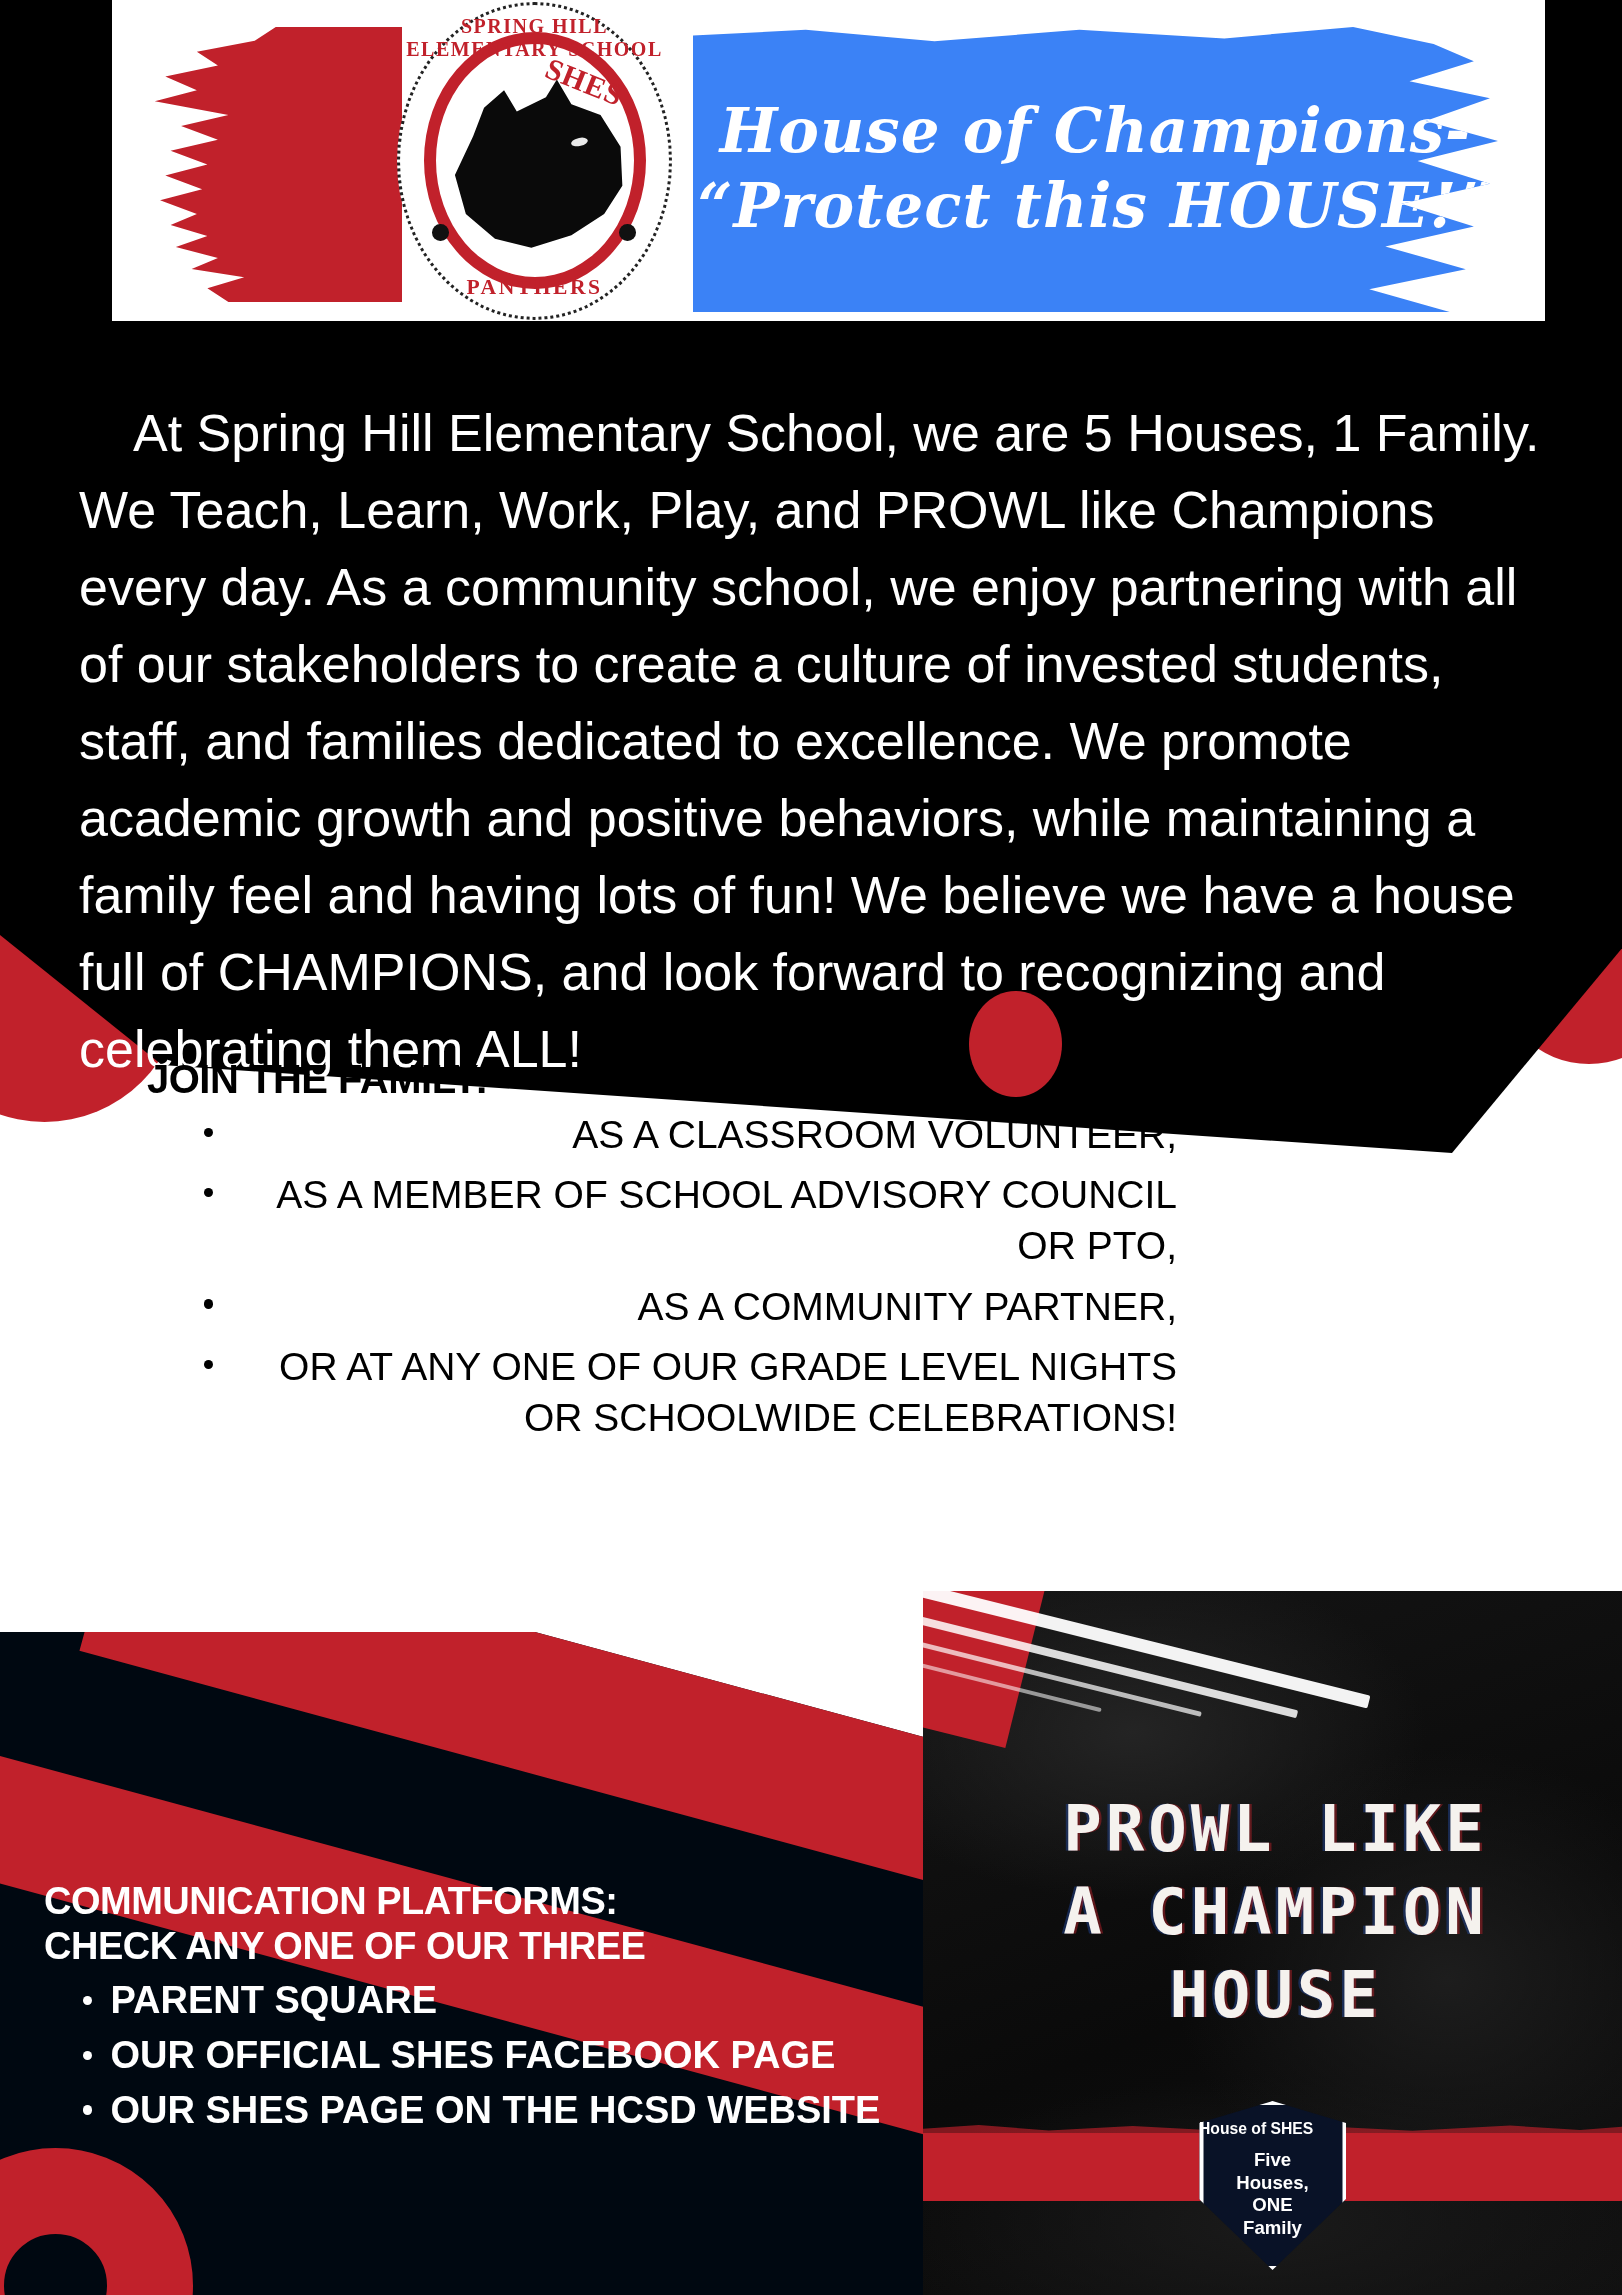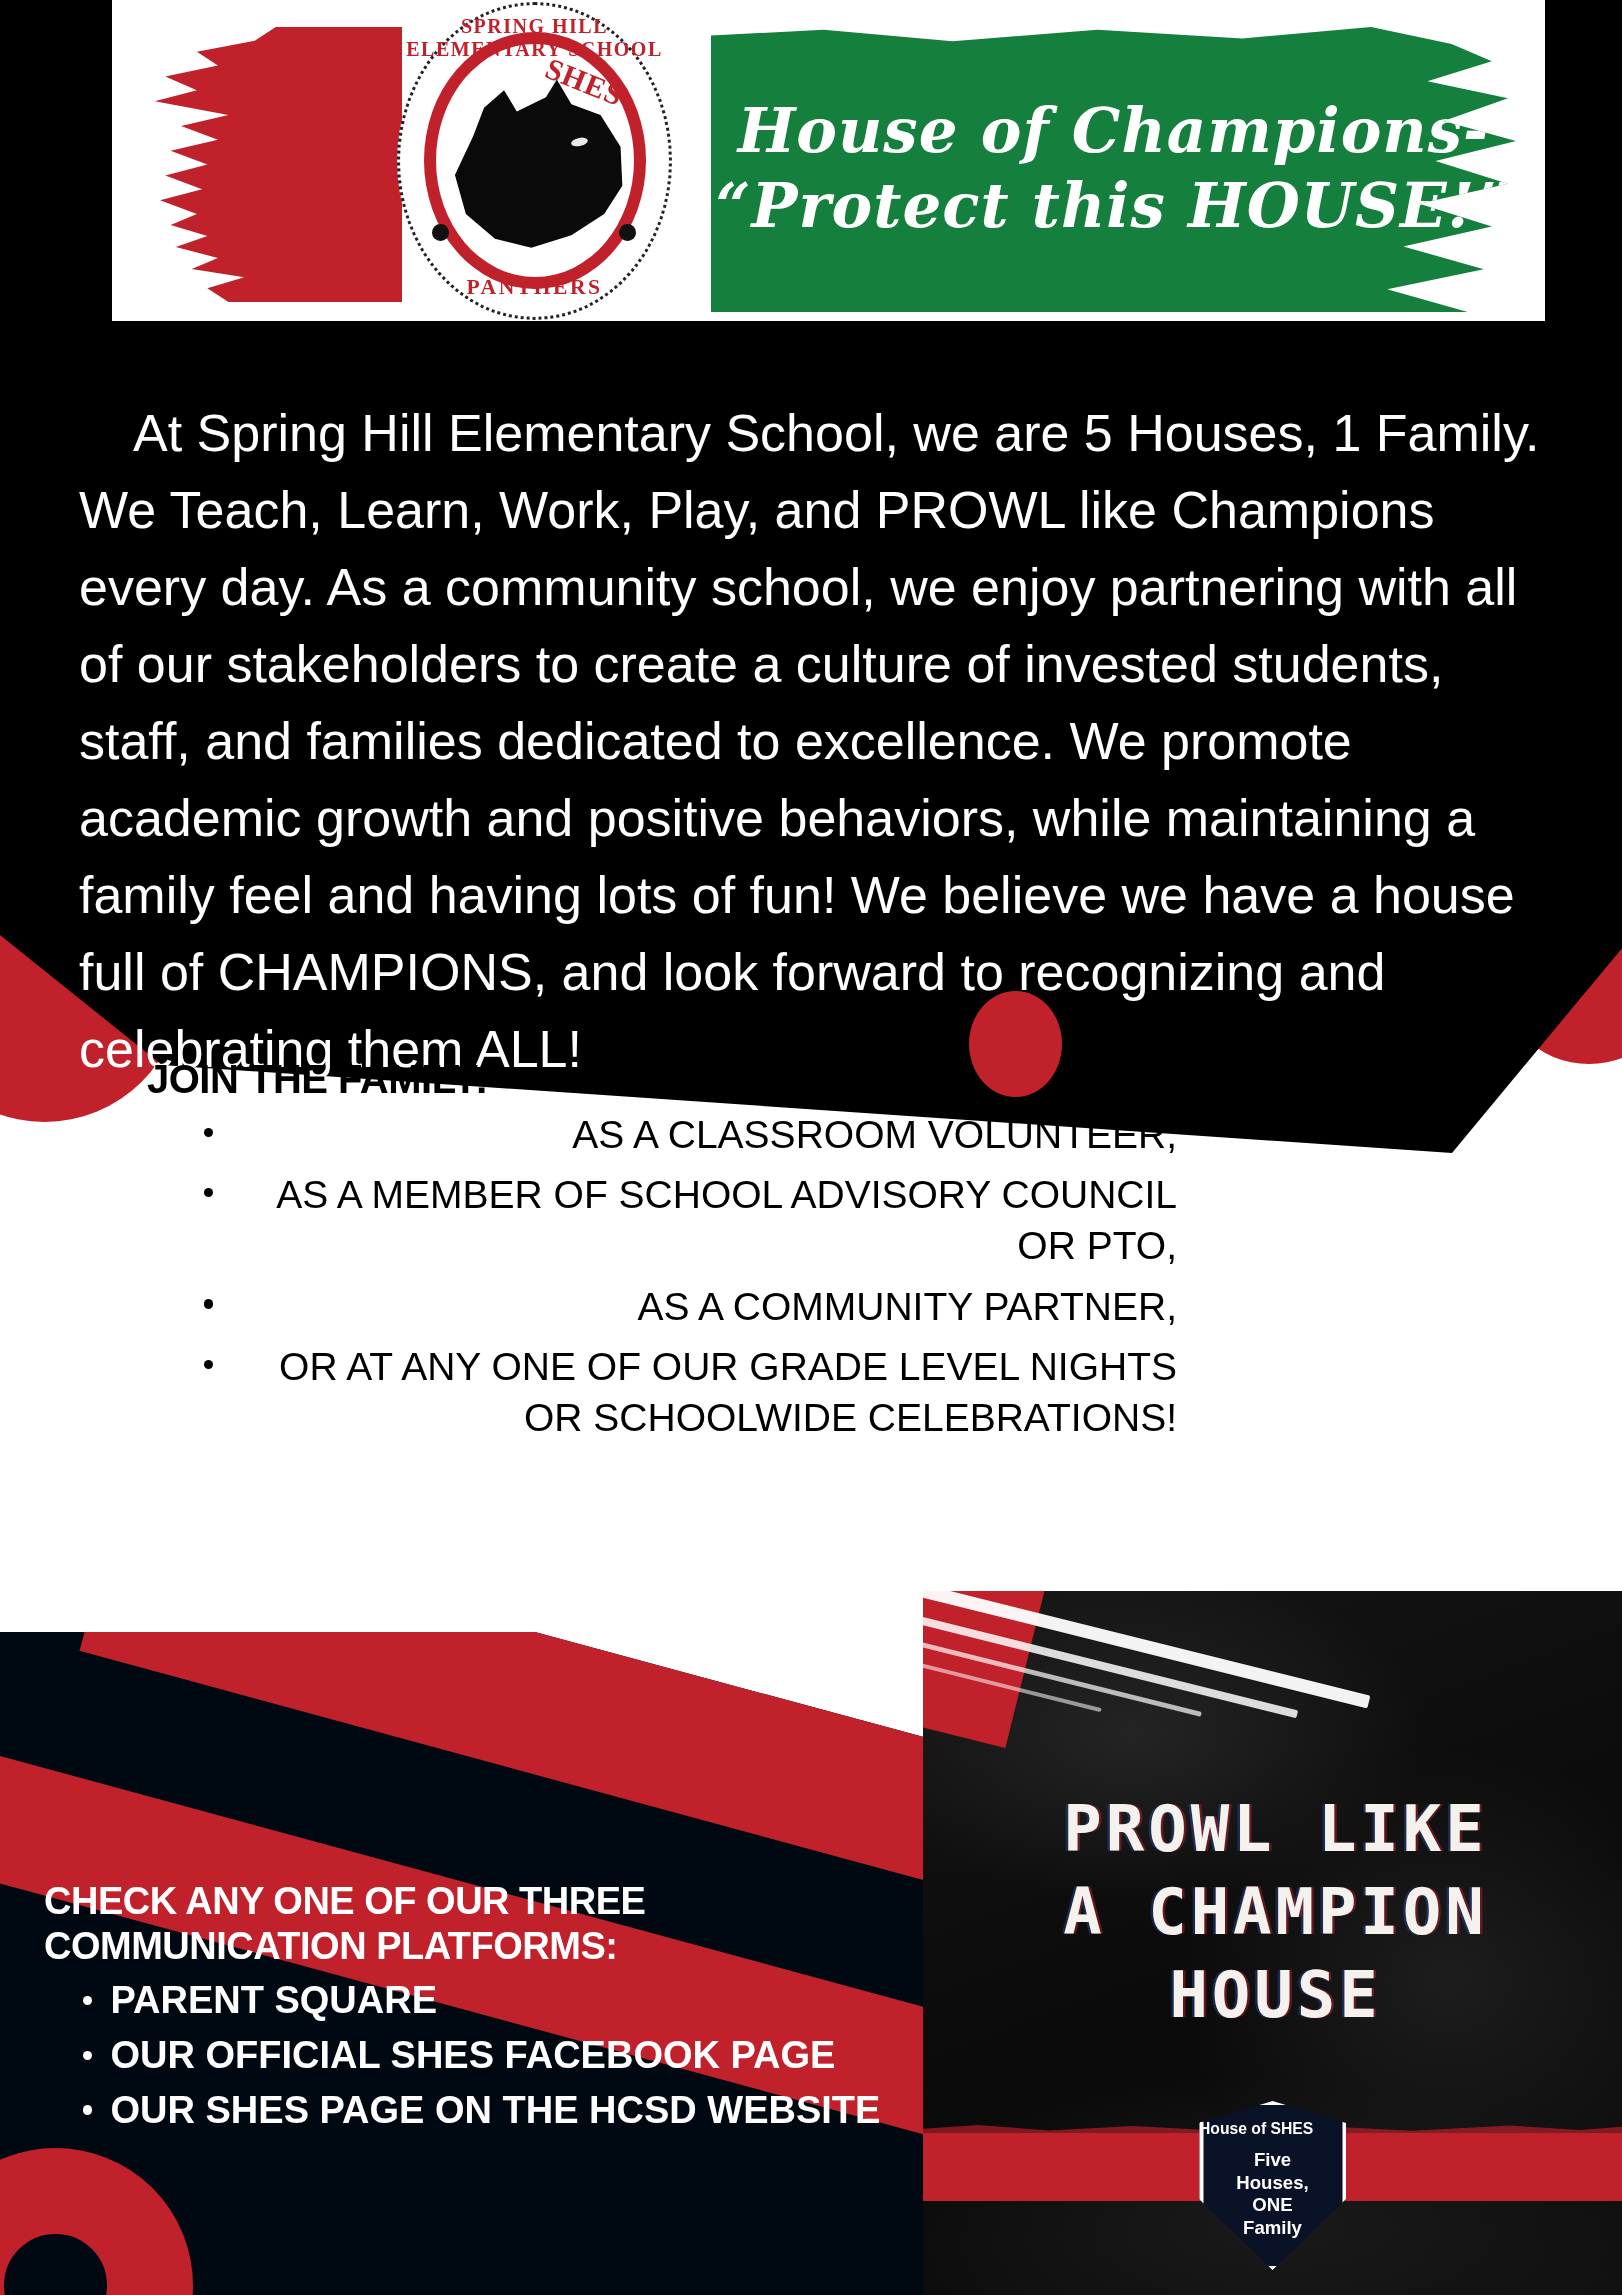--- a/index.html
+++ b/index.html
@@ -60,23 +60,23 @@
       22% 9%, 44% 5%
     );
   }
   #logo-badge{
     position:absolute;
     left:285px; top:2px;
     width:275px; height:318px;
   }
   #brush-right{
     position:absolute;
-    left:599px; top:27px;
+    left:581px; top:27px;
     width:805px; height:285px;
-    background:#15803d;
+    background:#3b82f6;
     clip-path:polygon(
       0% 3%, 14% 1%, 30% 5%, 48% 1%, 66% 4%, 82% 0%, 92% 6%,
       97% 12%, 89% 19%, 99% 25%, 91% 33%, 100% 40%, 90% 47%,
       99% 55%, 88% 62%, 97% 70%, 86% 77%, 96% 85%, 84% 92%,
       94% 100%, 0% 100%
     );
   }
   .brush-line{
     position:absolute;
     left:0; right:0;
@@ -371,22 +371,22 @@
   </div>
 
   <div id="bottom-section">
     <div class="bstripe" id="bstripe-1"></div>
     <div class="bstripe" id="bstripe-2"></div>
   </div>
 
   <div id="ring-bottom-left"></div>
 
   <div id="info-block">
+    <div class="info-line">COMMUNICATION PLATFORMS:</div>
     <div class="info-line">CHECK ANY ONE OF OUR THREE</div>
-    <div class="info-line">COMMUNICATION PLATFORMS:</div>
     <ul id="info-list">
       <li>PARENT SQUARE</li>
       <li>OUR OFFICIAL SHES FACEBOOK PAGE</li>
       <li>OUR SHES PAGE ON THE HCSD WEBSITE</li>
     </ul>
   </div>
 
   <div id="prowl-card">
     <div id="prowl-texture"></div>
     <div id="prowl-redcorner"></div>

